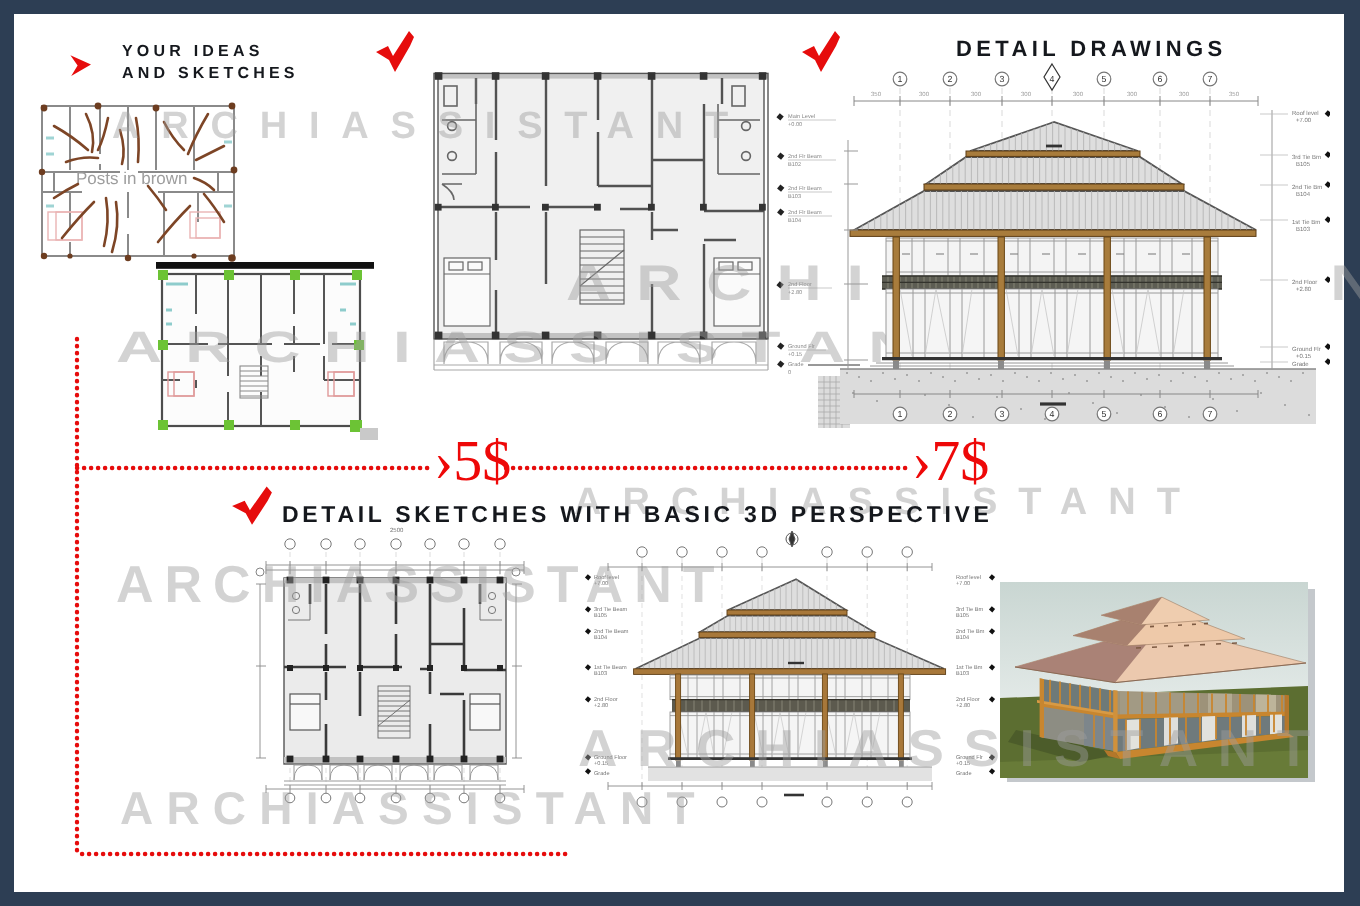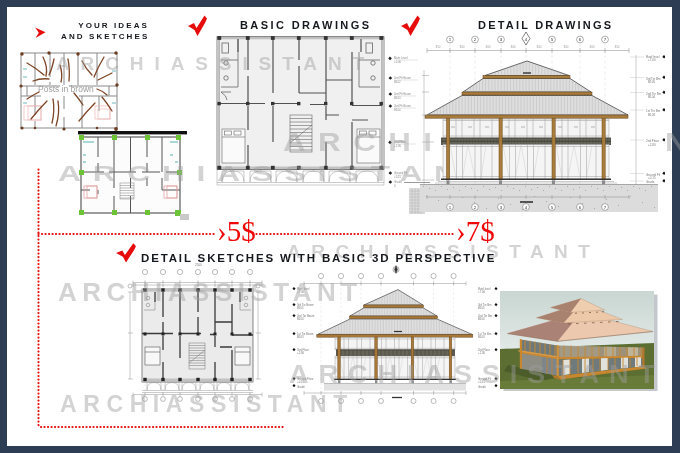--- a/index.html
+++ b/index.html
@@ -27,27 +27,26 @@
 <div class="wm" style="left:58px;top:276.6px;font-size:26px;letter-spacing:5.5px;">ARCHIASSISTANT</div>
 
 <div class="wm" style="left:289px;top:359.4px;font-size:26px;letter-spacing:9.3px;transform:scaleX(1.05);transform-origin:left top;">ARCHIASSISTANT</div>
 
 <div class="wm" style="left:60px;top:391px;font-size:23px;letter-spacing:6.6px;">ARCHIASSISTANT</div>
 
 <svg style="left:34px;top:27px;z-index:8" width="14" height="12" viewBox="0 0 14 12">
   <path d="M1.2 0.6 L11.5 5.2 L1.6 11 L4.8 5.8 Z" fill="#e60c0c"></path>
 </svg>
 
-<div class="ttl" style="left:61px;top:19.5px;width:88px;font-size:8px;letter-spacing:2.1px;line-height:11.6px;text-align:right;">YOUR IDEAS<br>AND SKETCHES</div>
+<div class="ttl" style="left:61px;top:19.5px;width:88px;font-size:8px;letter-spacing:2.1px;line-height:11.6px;text-align:left;">YOUR IDEAS<br>AND SKETCHES</div>
 
 <svg style="left:186px;top:14px;z-index:8" width="23" height="24" viewBox="0 0 23 24">
   <path d="M2 12 L8 9 L10.5 14 L18.5 1.5 L21 4.5 L19 9 L11.5 22 L8.5 16 Z" fill="#e60c0c"></path>
 </svg>
 
-<div class="ttl" style="left:240px;top:18.5px;font-size:11px;letter-spacing:2.4px;">BASIC DRAWINGS</div>
 
 <svg style="left:399px;top:14px;z-index:8" width="23" height="24" viewBox="0 0 23 24">
   <path d="M2 12 L8 9 L10.5 14 L18.5 1.5 L21 4.5 L19 9 L11.5 22 L8.5 16 Z" fill="#e60c0c"></path>
 </svg>
 
 <div class="ttl" style="left:478px;top:18.5px;font-size:11px;letter-spacing:2.2px;">DETAIL DRAWINGS</div>
 
 <svg style="left:19px;top:51px" width="101" height="80" viewBox="0 0 101 80">
 
   <g stroke="#8a8a8a" stroke-width="1" fill="none">

